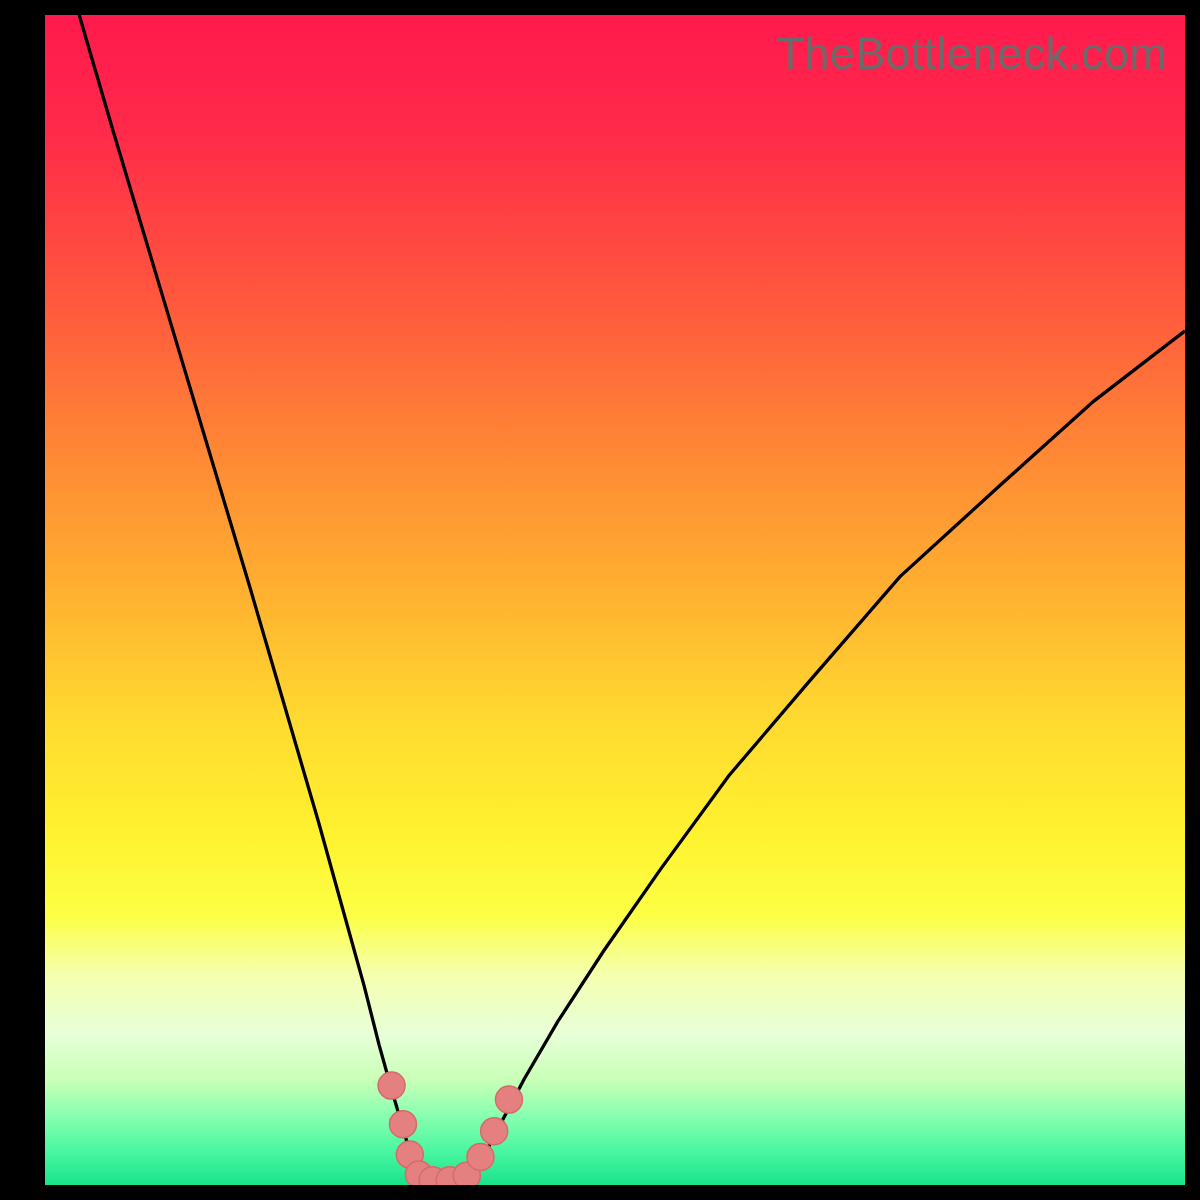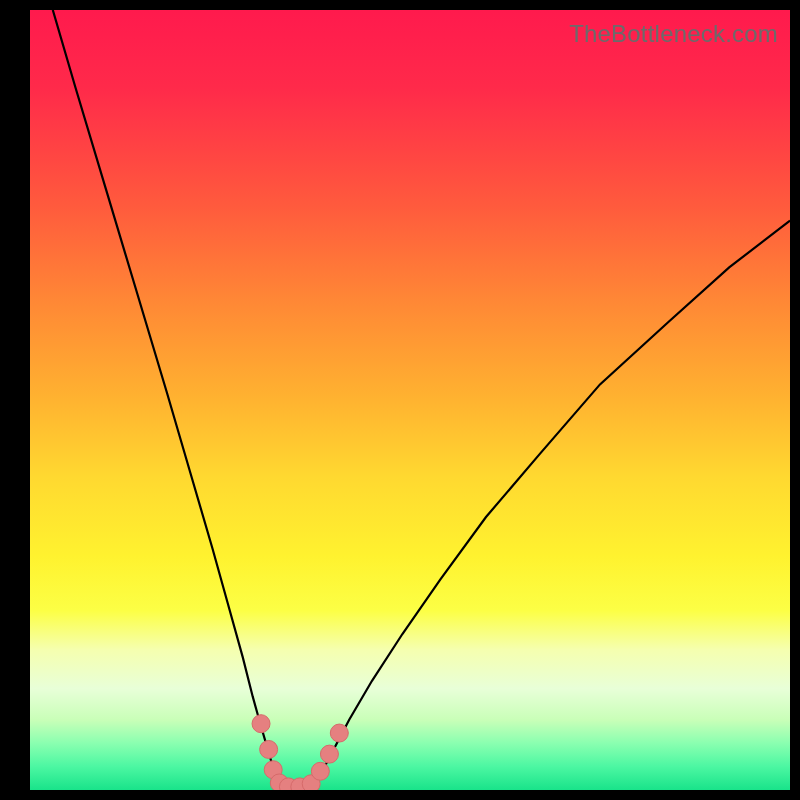--- a/index.html
+++ b/index.html
@@ -38,21 +38,21 @@
       #c9ffb8 91%,
       #8affb0 94%,
       #4cf7a2 97%,
       #19e38a 100%);
   }
   .watermark {
     position: absolute;
     top: 10px;
     right: 12px;
     font-family: Arial, Helvetica, sans-serif;
-    font-size: 24px;
+    font-size: 30px;
     color: #6b6b6b;
     letter-spacing: 0.2px;
     user-select: none;
   }
   svg.plot {
     position: absolute;
     left: 0;
     top: 0;
     width: 760px;
     height: 780px;

